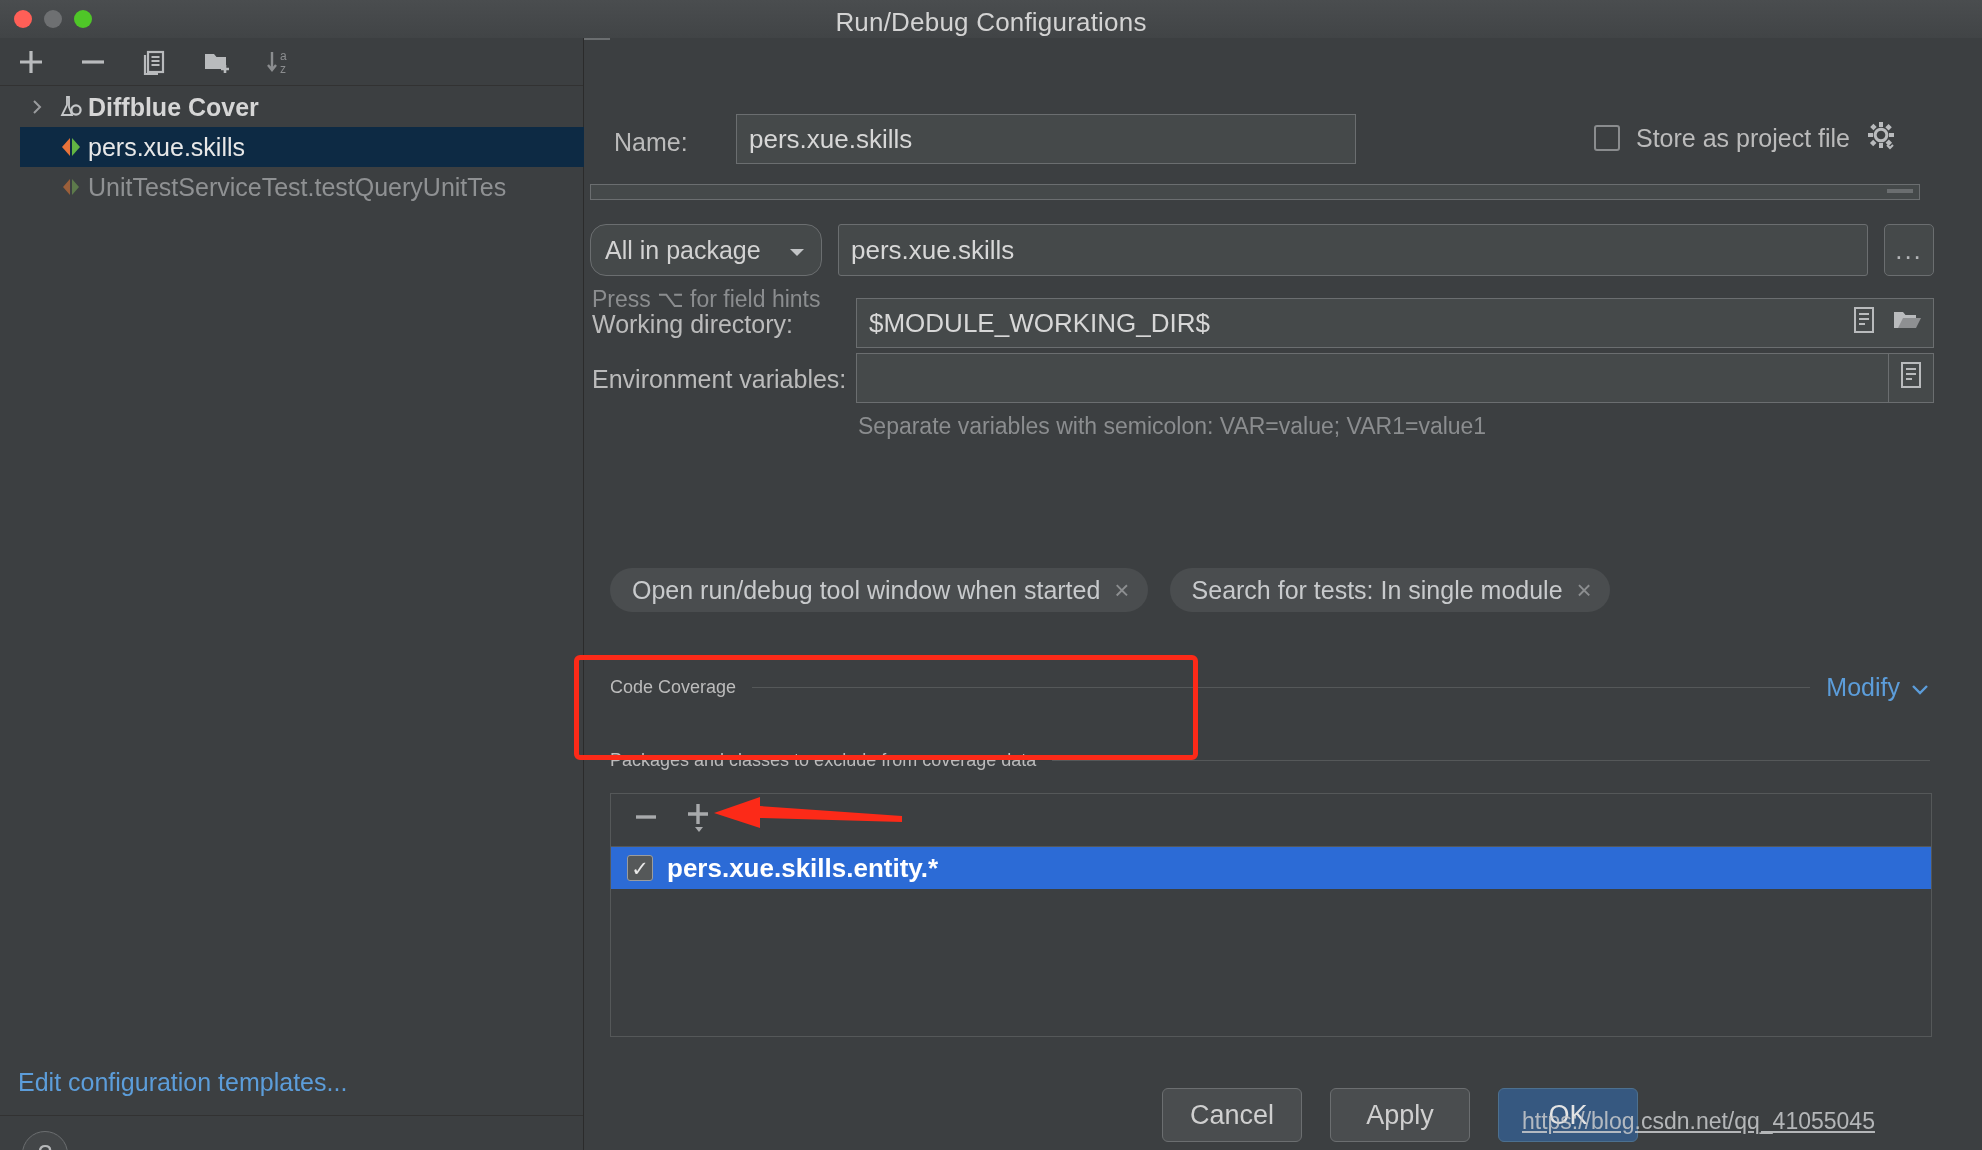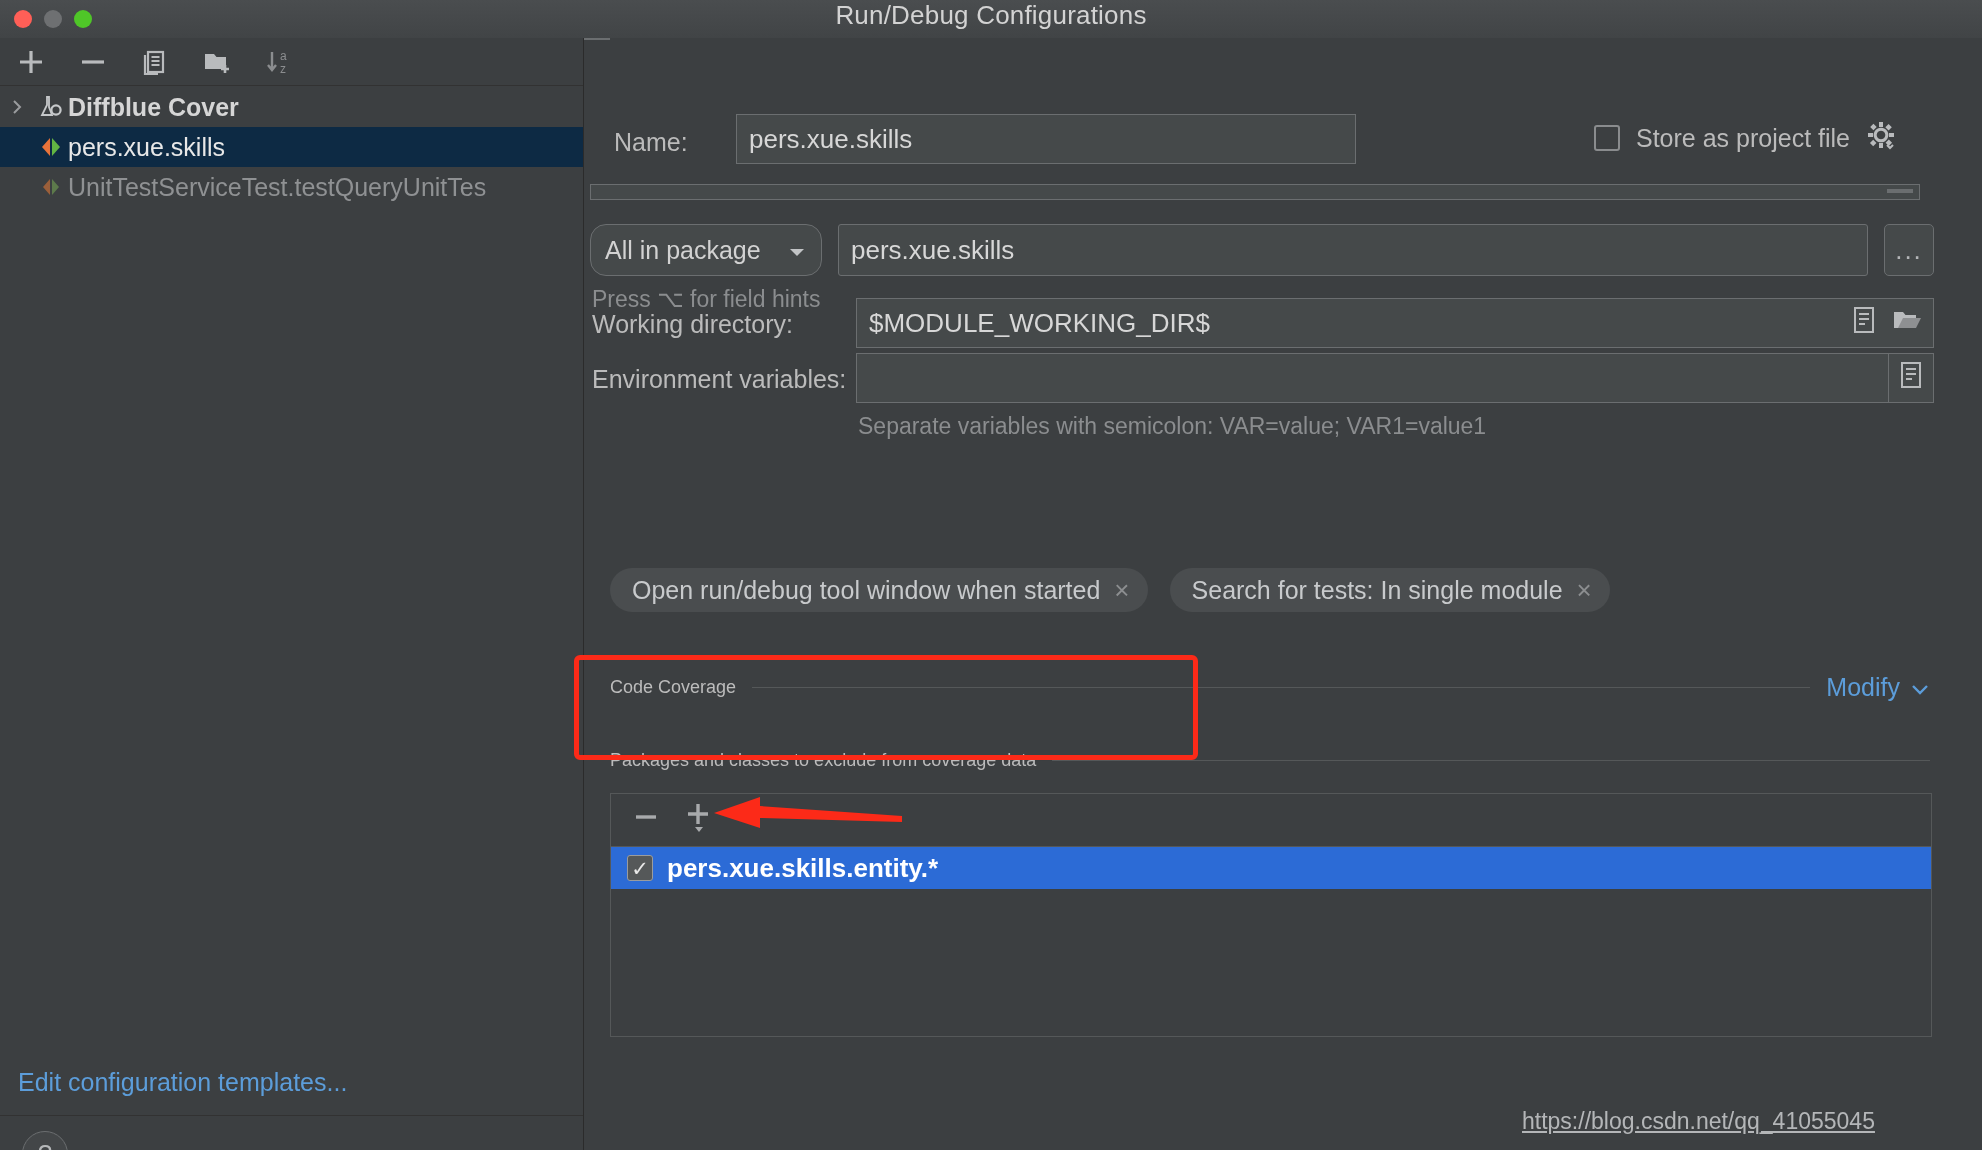--- a/index.html
+++ b/index.html
@@ -15,21 +15,21 @@
     overflow: hidden;
     color: #bbbbbb;
     font-size: 25px;
   }
 
   
   .titlebar {
     position: absolute; left: 0; top: 0; width: 1982px; height: 38px;
     background: linear-gradient(#4a4d4f, #414446);
     border-bottom: 1px solid #2b2b2b;
-    display: flex; align-items: flex-start;
+    display: flex; align-items: flex-end;
   }
   .traffic { position: absolute; left: 14px; top: 10px; display: flex; gap: 12px; }
   .dot { width: 18px; height: 18px; border-radius: 50%; }
   .dot.red { background: #ff5f57; }
   .dot.amber { background: #6e7072; }
   .dot.green { background: #4fc628; }
   .title-text {
     width: 100%; text-align: center;
     color: #d3d3d3; font-size: 26px; letter-spacing: .2px;
   }
@@ -45,20 +45,21 @@
     border-bottom: 1px solid #323232;
     display: flex; align-items: center; gap: 28px; padding-left: 14px;
     box-sizing: border-box;
   }
   .tb-btn { width: 34px; height: 34px; display: flex; align-items: center; justify-content: center; cursor: default; }
   .tb-btn svg { display: block; }
 
   .tree {
     position: absolute; left: 0; top: 49px; width: 583px;
     overflow: hidden;
+    padding-left: 20px;
   }
   .tree-row {
     position: relative; height: 40px; display: flex; align-items: center;
     white-space: nowrap; overflow: hidden;
   }
   .tree-row.selected { background: #0d2a44; }
   .twisty { width: 34px; display: flex; align-items: center; justify-content: center; flex: 0 0 34px; }
   .tree-icon { width: 34px; flex: 0 0 34px; display: flex; align-items: center; justify-content: center; position: relative; }
   .tree-label { font-size: 25px; }
   .tree-label.bold { font-weight: bold; color: #d6d6d6; }
@@ -401,16 +402,21 @@
     <div class="redbox" style="left:-10px; top:617px; width:624px; height:105px;"></div>
 
     <div class="arrow-wrap" style="left:60px; top:754px; width:260px; height:52px;">
       <svg width="260" height="52" viewBox="0 0 260 52">
         <path d="M116 14 L116 26 L258 30 L258 24 Z" fill="#fc2a18"></path>
         <path d="M116 5 L116 36 L70 21 Z" fill="#fc2a18"></path>
       </svg>
     </div>
   </div>
 
+  <div class="bottom">
+    <div class="btn" style="left:578px; top:14px; width:140px;">Cancel</div>
+    <div class="btn" style="left:746px; top:14px; width:140px;">Apply</div>
+    <div class="btn primary" style="left:914px; top:14px; width:140px;">OK</div>
+  </div>
 
   <div class="watermark" style="left:1522px; top:1108px;">https://blog.csdn.net/qq_41055045</div>
 
 </div>
 
 </body></html>

